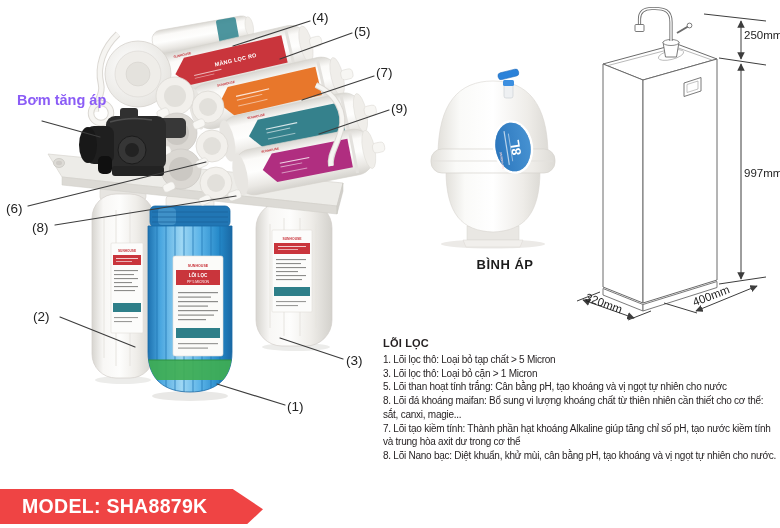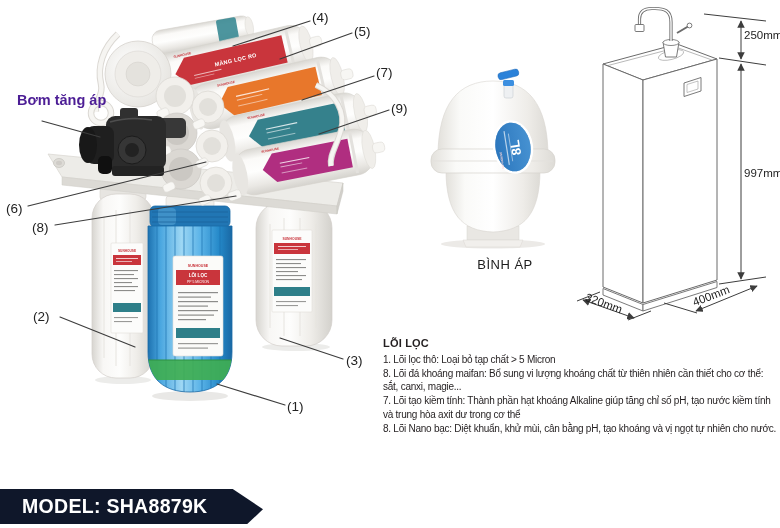--- a/index.html
+++ b/index.html
@@ -1,31 +1,31 @@
 <!DOCTYPE html>
 <html><head>
 <meta charset="utf-8">
 <style>
   html,body{margin:0;padding:0;background:#fff;}
   .stage{position:relative;width:780px;height:528px;background:#fff;overflow:hidden;
          font-family:"Liberation Sans","DejaVu Sans",sans-serif;color:#231f20;}
   .art{position:absolute;left:0;top:0;width:780px;height:528px;}
   .callout{position:absolute;font-size:13.5px;color:#222;}
-  .pump-label{position:absolute;left:17px;top:92px;font-size:14.5px;font-weight:700;color:#4c1d95;}
+  .pump-label{position:absolute;left:17px;top:92px;font-size:14.5px;font-weight:700;color:#8b5cf6;}
   .tank-caption{position:absolute;left:455px;top:257px;width:100px;text-align:center;
-                font-size:13px;font-weight:400;letter-spacing:.5px;color:#1c1c1c;}
+                font-size:13px;font-weight:700;letter-spacing:.5px;color:#1c1c1c;}
   .dim{position:absolute;font-size:11.5px;color:#1e1e1e;white-space:nowrap;}
   .dim-250{left:744px;top:29px;}
   .dim-997{left:744px;top:167px;}
   .dim-320{left:588px;top:291px;transform:rotate(20deg);transform-origin:0 0;}
   .dim-400{left:691px;top:297px;transform:rotate(-21deg);transform-origin:0 0;}
   .filter-info{position:absolute;left:383px;top:337px;width:397px;}
   .fi-heading{font-size:11px;font-weight:700;line-height:12px;margin:0 0 4px 0;letter-spacing:.2px;}
   .fi-item{white-space:pre;font-size:10px;line-height:13.7px;letter-spacing:-0.25px;}
-  .model-badge{position:absolute;left:0;top:489px;width:263px;height:35px;background:#0f172a;
+  .model-badge{position:absolute;left:0;top:489px;width:263px;height:35px;background:#ef4444;
                clip-path:polygon(0 0,88.5% 0,100% 58%,94% 100%,0 100%);}
   .model-badge span{display:block;line-height:35px;padding-left:22px;font-size:19.5px;
                     font-weight:800;color:#fff;letter-spacing:.3px;}
 </style>
 </head>
 <body>
 
 <div class="stage">
 
 <svg class="art" viewBox="0 0 780 528">
@@ -364,20 +364,22 @@
 <div class="tank-caption">BÌNH ÁP</div>
 
 <span class="dim dim-250">250mm</span>
 <span class="dim dim-997">997mm</span>
 <span class="dim dim-320">320mm</span>
 <span class="dim dim-400">400mm</span>
 
 <div class="filter-info">
   <div class="fi-heading">LÕI LỌC</div>
   <div class="fi-item">1. Lõi lọc thô: Loại bỏ tạp chất &gt; 5 Micron</div>
+  <div class="fi-item">3. Lõi lọc thô: Loại bỏ cặn &gt; 1 Micron</div>
+  <div class="fi-item">5. Lõi than hoạt tính trắng: Cân bằng pH, tạo khoáng và vị ngọt tự nhiên cho nước</div>
   <div class="fi-item">8. Lõi đá khoáng maifan: Bổ sung vi lượng khoáng chất từ thiên nhiên cần thiết cho cơ thể:
 sắt, canxi, magie...</div>
   <div class="fi-item">7. Lõi tạo kiềm tính: Thành phần hạt khoáng Alkaline giúp tăng chỉ số pH, tạo nước kiềm tính
 và trung hòa axit dư trong cơ thể</div>
   <div class="fi-item">8. Lõi Nano bạc: Diệt khuẩn, khử mùi, cân bằng pH, tạo khoáng và vị ngọt tự nhiên cho nước.</div>
 </div>
 
 <div class="model-badge">
   <span>MODEL: SHA8879K</span>
 </div>

